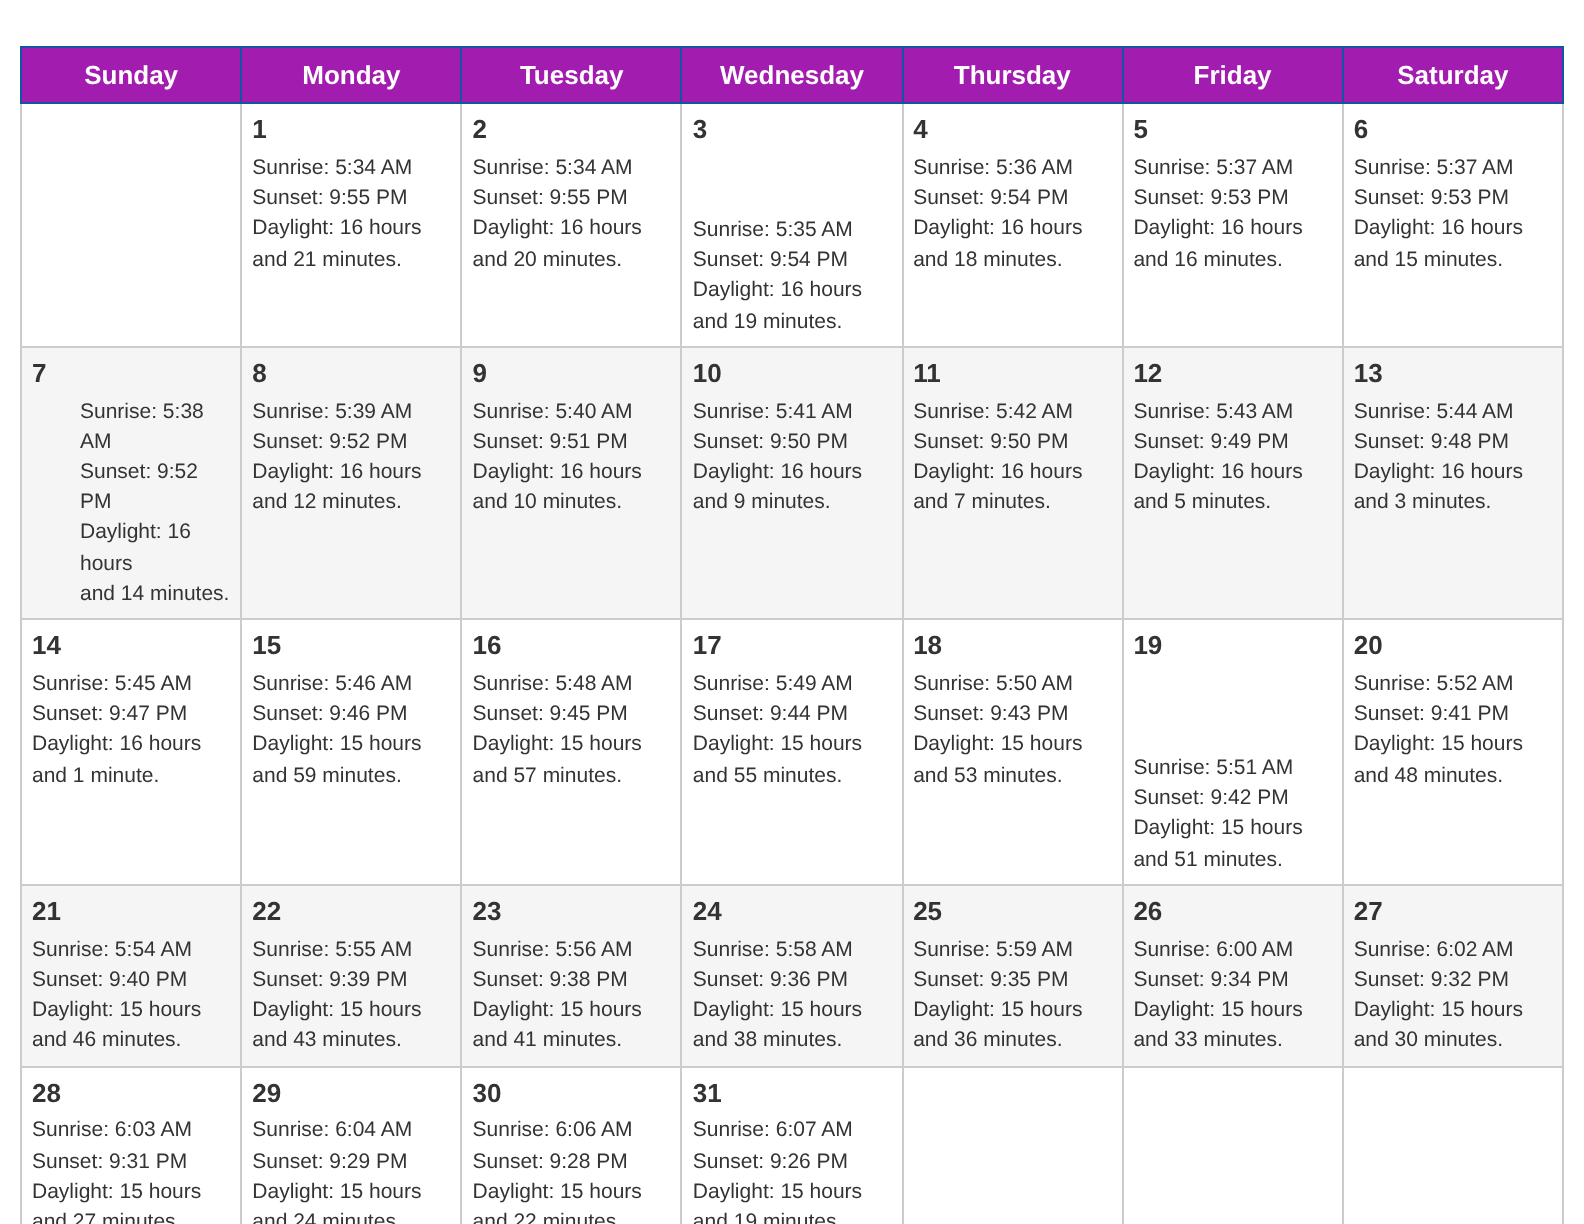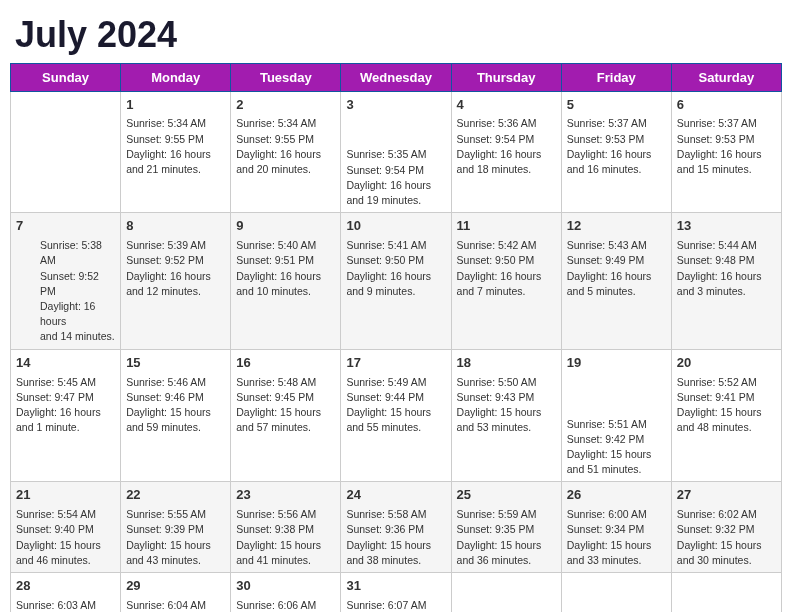--- a/index.html
+++ b/index.html
@@ -74,21 +74,20 @@
     .cell-content {
       font-size: 10.5px;
       color: #333;
     }
   </style>
 </head>
 <body>
 
 <div class="header">
   <div class="title-block">
-    <div class="month-title">July 2024</div>
   </div>
 </div>
 
 <table>
   <thead>
     <tr>
     <th>Sunday</th>
         <th>Monday</th>
         <th>Tuesday</th>
         <th>Wednesday</th>

